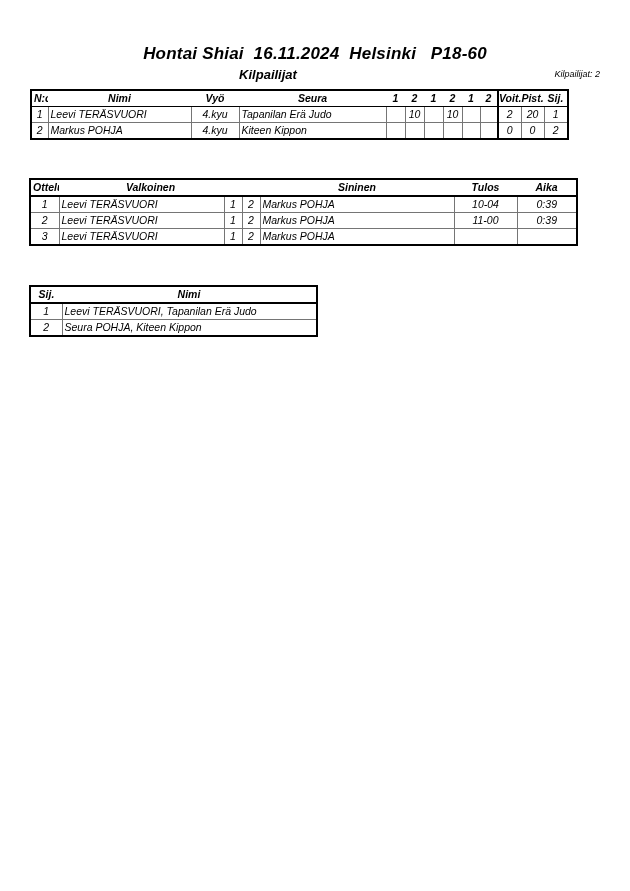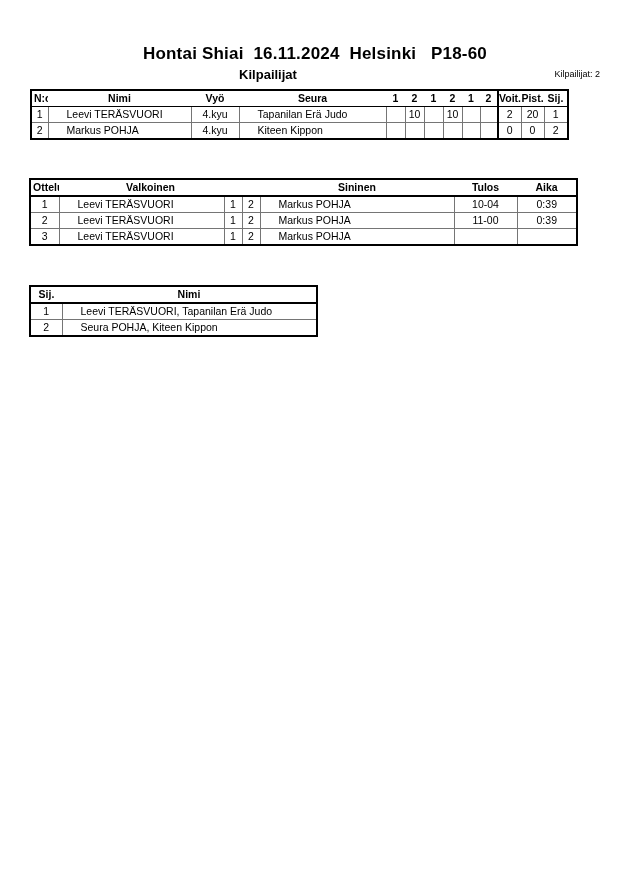--- a/index.html
+++ b/index.html
@@ -1,18 +1,18 @@
 <!DOCTYPE html>
 <html><head>
 <meta charset="utf-8">
 <style>
   html,body { margin:0; padding:0; background:#ffffff; }
   .page {
     position:relative; width:630px; height:891px; background:#fff;
-    font-family:"Liberation Sans", sans-serif; color:#000; overflow:hidden;
+    font-family:"Liberation Sans", sans-serif; color:#000; overflow:hidden;font-style:italic;
   }
   .title {
     position:absolute; top:44px; left:0; width:630px; text-align:center;
     font-size:17px; font-weight:bold; white-space:pre; letter-spacing:0.2px;
   }
   .subtitle {
     position:absolute; top:67px; left:268px; transform:translateX(-50%);
     font-size:13px; font-weight:bold;
   }
   .count {
@@ -38,21 +38,21 @@
   td { border:1px solid #757575; }
 
   .t1 { left:30px; top:89px;  width:537px; }
   .t2 { left:29px; top:178px; width:547px; }
   .t3 { left:29px; top:285px; width:287px; }
 
   .t1 th { border-bottom:1px solid #000; }
   .t2 th, .t3 th { border-bottom:2px solid #000; }
 
   .thickL { border-left:2px solid #000 !important; }
-  .al  { text-align:left; padding-left:18px; }
+  .al  { text-align:left; padding-left:2px; }
   .alh { text-align:left; padding-left:2px; }
 </style>
 </head>
 <body>
 
 <div class="page">
 
   <div class="title">Hontai Shiai  16.11.2024  Helsinki   P18-60</div>
   <div class="subtitle">Kilpailijat</div>
   <div class="count">Kilpailijat: 2</div>

